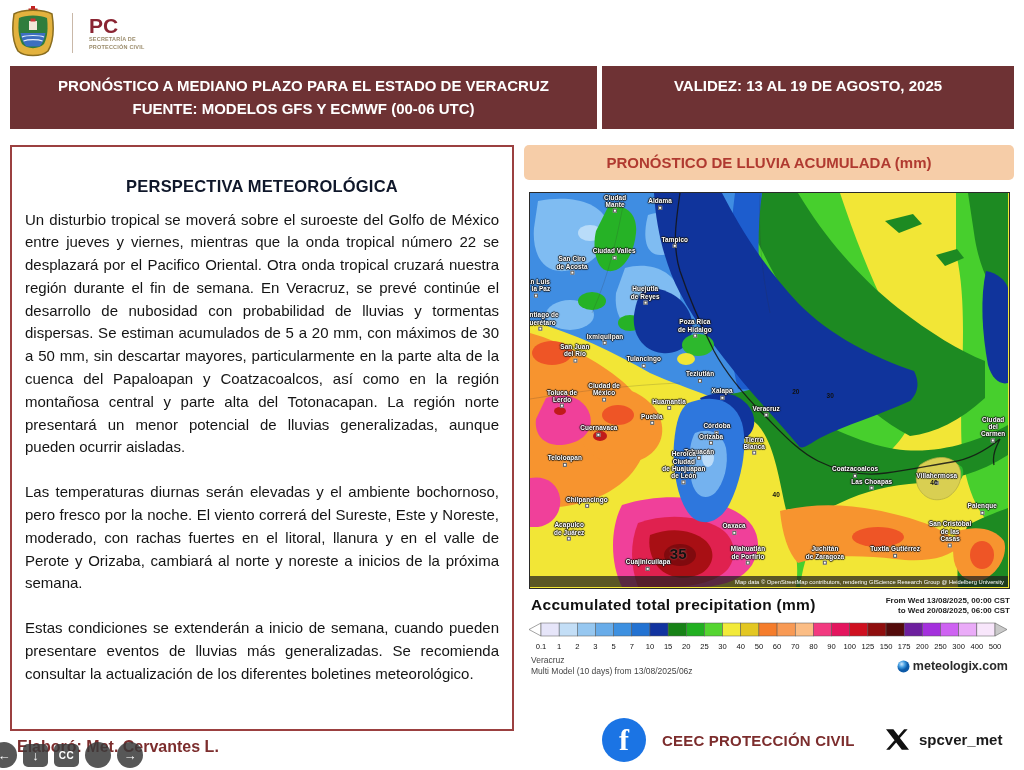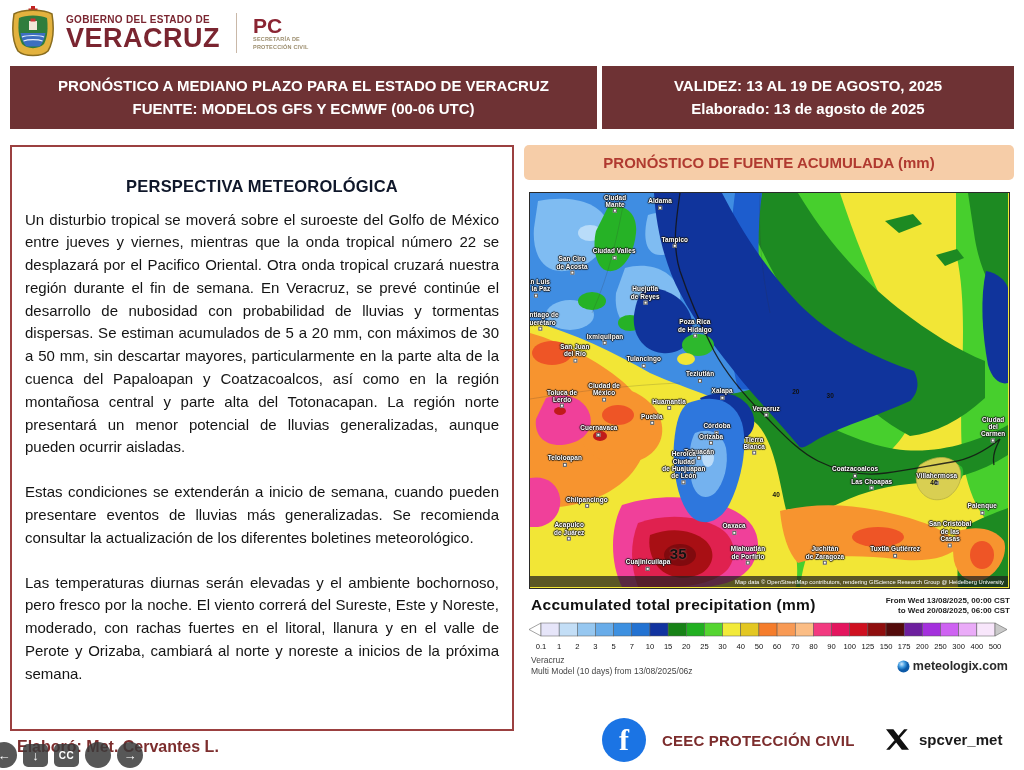--- a/index.html
+++ b/index.html
@@ -71,55 +71,50 @@
         <rect x="21" y="0" width="4" height="9" fill="#c22222"></rect>
         <rect x="18.5" y="2.5" width="9" height="3.5" fill="#c22222"></rect>
         <path d="M4,8 C12,3 34,3 42,8 C44,21 44,35 38,45 C32,51 14,51 8,45 C2,35 2,21 4,8 Z" fill="#e3b23e" stroke="#8a6d1f" stroke-width="1.5"></path>
         <path d="M9,12 C15,8.5 31,8.5 37,12 C38,21 38,30 34,38 C29,43.5 17,43.5 12,38 C8,30 8,21 9,12 Z" fill="#2f7d3c"></path>
         <path d="M10.5,27 H35.5 C34.5,33 32.5,37.5 29.5,40.5 H16.5 C13.5,37.5 11.5,33 10.5,27 Z" fill="#3d6fc0"></path>
         <path d="M12,31 C17,29 29,29 34,31" stroke="#e8f0fa" stroke-width="1.2" fill="none"></path>
         <path d="M13.5,35 C18,33.2 28,33.2 32.5,35" stroke="#e8f0fa" stroke-width="1.2" fill="none"></path>
         <rect x="19" y="15" width="8" height="9" fill="#f2e8d8"></rect>
         <rect x="20.5" y="12.5" width="5" height="3" fill="#cc3333"></rect>
       </svg>
-      <div class="brand-text">
-        <div class="gob">GOBIERNO DEL ESTADO DE</div>
-        <div class="ver">VERACRUZ</div>
-      </div>
       <div class="vline"></div>
       <div class="pc-block">
         <div class="pc">PC</div>
         <div class="pc-sub">SECRETARÍA DE</div>
         <div class="pc-sub">PROTECCIÓN CIVIL</div>
       </div>
     </div>
   </header>
 
   <div class="banner-row">
     <div class="banner left">
       <div>PRONÓSTICO A MEDIANO PLAZO PARA EL ESTADO DE VERACRUZ</div>
       <div>FUENTE: MODELOS GFS Y ECMWF (00-06 UTC)</div>
     </div>
     <div class="banner right">
       <div>VALIDEZ: 13 AL 19 DE AGOSTO, 2025</div>
-      <div>Elaborado: 13 de agosto de 2025</div>
     </div>
   </div>
 
   <main class="content">
 
     <section class="perspective">
       <h2>PERSPECTIVA METEOROLÓGICA</h2>
       <p>Un disturbio tropical se moverá sobre el suroeste del Golfo de México entre jueves y viernes, mientras que la onda tropical número 22 se desplazará por el Pacifico Oriental. Otra onda tropical cruzará nuestra región durante el fin de semana. En Veracruz, se prevé continúe el desarrollo de nubosidad con probabilidad de lluvias y tormentas dispersas. Se estiman acumulados de 5 a 20 mm, con máximos de 30 a 50 mm, sin descartar mayores, particularmente en la parte alta de la cuenca del Papaloapan y Coatzacoalcos, así como en la región montañosa central y parte alta del Totonacapan. La región norte presentará un menor potencial de lluvias generalizadas, aunque pueden ocurrir aisladas.</p>
+      <p>Las temperaturas diurnas serán elevadas y el ambiente bochornoso, pero fresco por la noche. El viento correrá del Sureste, Este y Noreste, moderado, con rachas fuertes en el litoral, llanura y en el valle de Perote y Orizaba, cambiará al norte y noreste a inicios de la próxima semana.</p>
       <p>Estas condiciones se extenderán a inicio de semana, cuando pueden presentare eventos de lluvias más generalizadas. Se recomienda consultar la actualización de los diferentes boletines meteorológico.</p>
-      <p>Las temperaturas diurnas serán elevadas y el ambiente bochornoso, pero fresco por la noche. El viento correrá del Sureste, Este y Noreste, moderado, con rachas fuertes en el litoral, llanura y en el valle de Perote y Orizaba, cambiará al norte y noreste a inicios de la próxima semana.</p>
     </section>
 
     <section class="map-panel">
-      <div class="map-title">PRONÓSTICO DE FUENTE ACUMULADA (mm)</div>
+      <div class="map-title">PRONÓSTICO DE LLUVIA ACUMULADA (mm)</div>
 
       <div class="map-frame">
         <svg class="mapart" viewBox="0 0 478 394" preserveAspectRatio="none">
 
           <rect width="478" height="394" fill="#f2e636"></rect>
 
           <path d="M0,0 H310 C330,60 355,120 385,170 C395,200 385,235 360,258 C330,285 300,300 285,340 C275,365 272,380 270,394 H0 Z" fill="#47cf2d"></path>
           <path d="M426,0 H478 V345 C452,332 436,300 432,258 C428,200 440,120 426,60 Z" fill="#47cf2d"></path>
 
           <path d="M205,0 H268 C295,45 330,85 368,115 C400,140 430,158 455,168 V205 C430,228 405,240 380,243 C355,230 330,210 310,185 C275,140 235,70 205,0 Z" fill="#1d8a22"></path>

